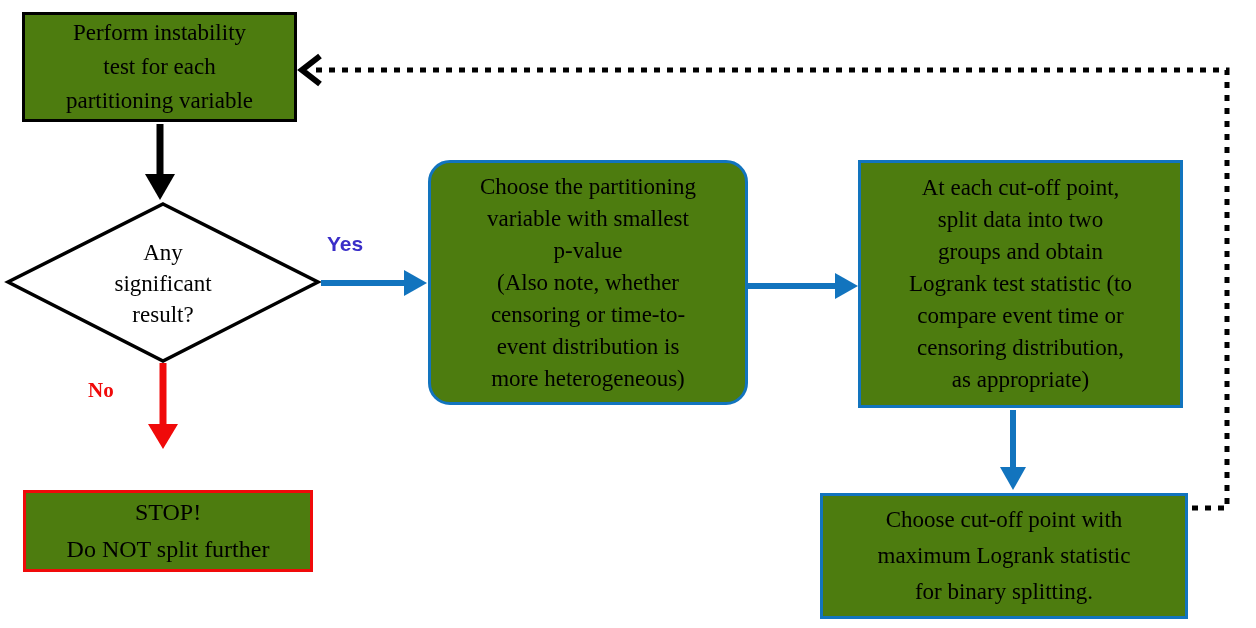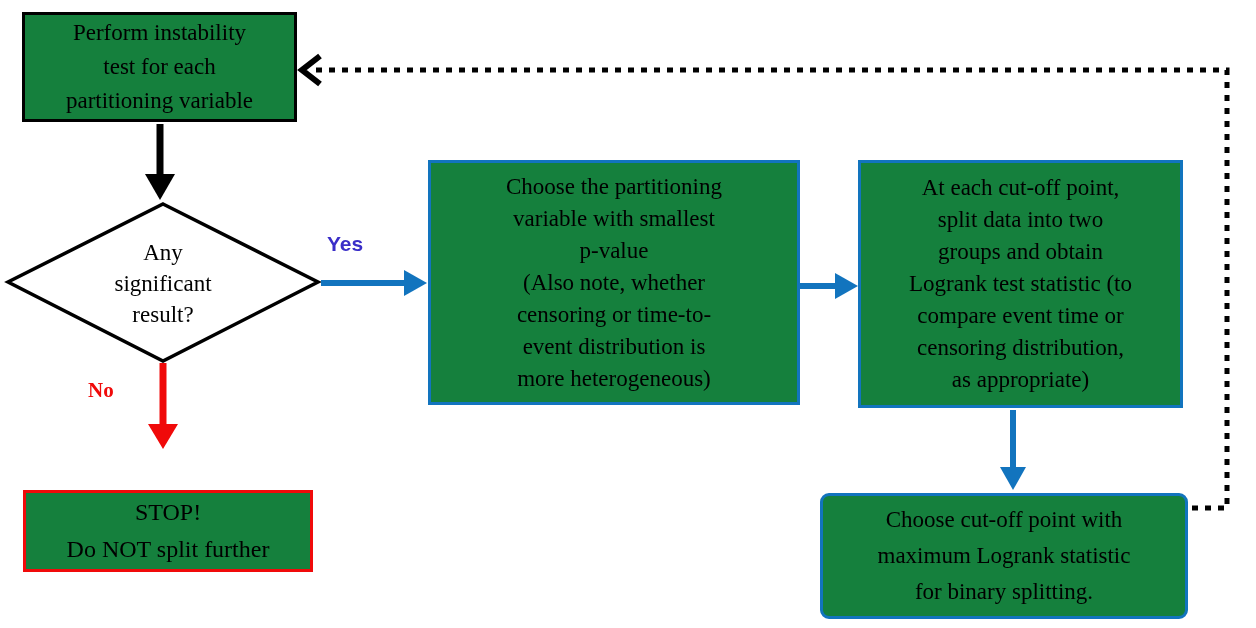--- a/index.html
+++ b/index.html
@@ -16,38 +16,38 @@
     background:var(--bg);
     font-family:"Liberation Serif","DejaVu Serif",serif;
     overflow:hidden;
   }
   #connectors{
     position:absolute;left:0;top:0;width:1256px;height:628px;
   }
   .node{
     position:absolute;
     box-sizing:border-box;
-    background:#15803d;
+    background:#4d7c0f;
     display:flex;align-items:center;justify-content:center;
     text-align:center;
     white-space:pre-line;
     color:#000;
   }
   .black-box{border:3px solid var(--black);}
   .blue-box{border:3px solid var(--blue);}
   .red-box{border:3px solid var(--red);margin-top:40px;}
 
   #box-instability{left:22px;top:12px;width:275px;height:110px;font-size:23px;line-height:34px;}
   #diamond-label{left:63px;top:233px;width:200px;height:100px;position:absolute;
     display:flex;align-items:center;justify-content:center;text-align:center;
     white-space:pre-line;font-size:23px;line-height:31px;}
   #box-stop{left:23px;top:450px;width:290px;height:82px;font-size:24px;line-height:37px;}
-  #box-choose-variable{left:428px;top:160px;width:372px;height:245px;font-size:23px;line-height:32px;}
+  #box-choose-variable{left:428px;top:160px;width:320px;height:245px;font-size:23px;line-height:32px;border-radius:22px;}
   #box-split-data{left:858px;top:160px;width:325px;height:248px;font-size:23px;line-height:32px;}
-  #box-choose-cutoff{left:820px;top:493px;width:368px;height:126px;font-size:23px;line-height:36px;border-radius:9px;}
+  #box-choose-cutoff{left:820px;top:493px;width:368px;height:126px;font-size:23px;line-height:36px;}
 
   .flow-label{
     position:absolute;
     font-family:"Liberation Sans","DejaVu Sans",sans-serif;
     font-weight:bold;
     font-size:21px;
   }
   #label-yes{left:327px;top:232px;color:var(--yesblue);}
   #label-no{left:88px;top:378px;color:var(--red);font-family:Liberation Serif, serif;}
 </style>

